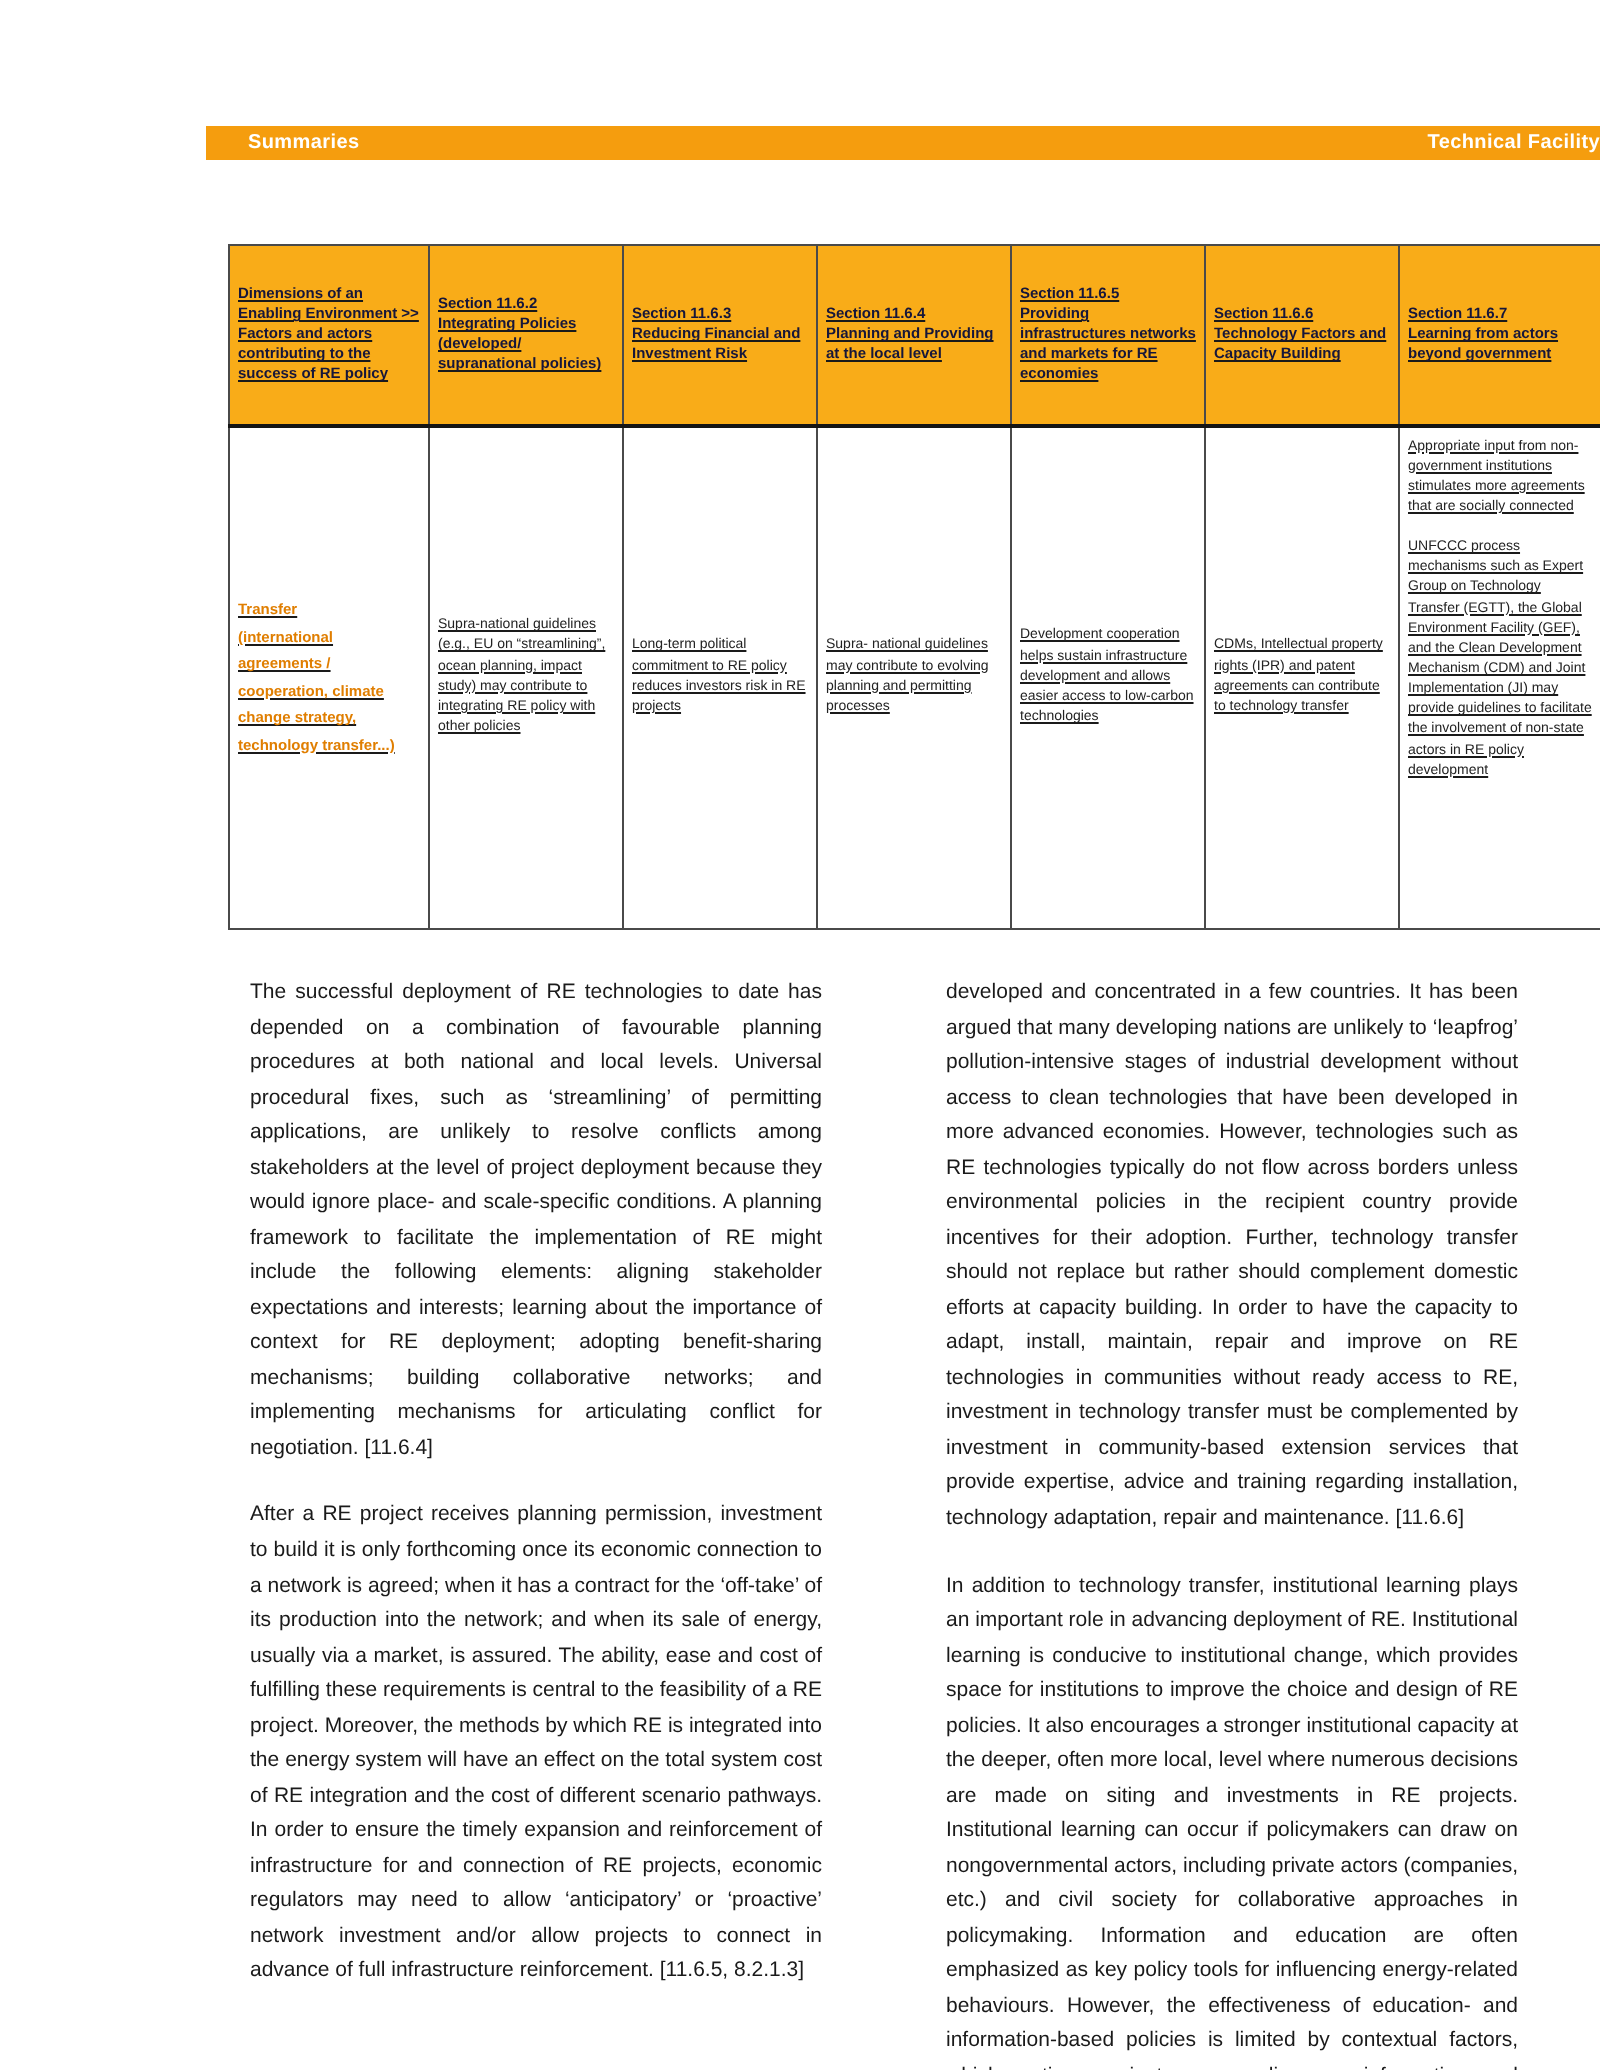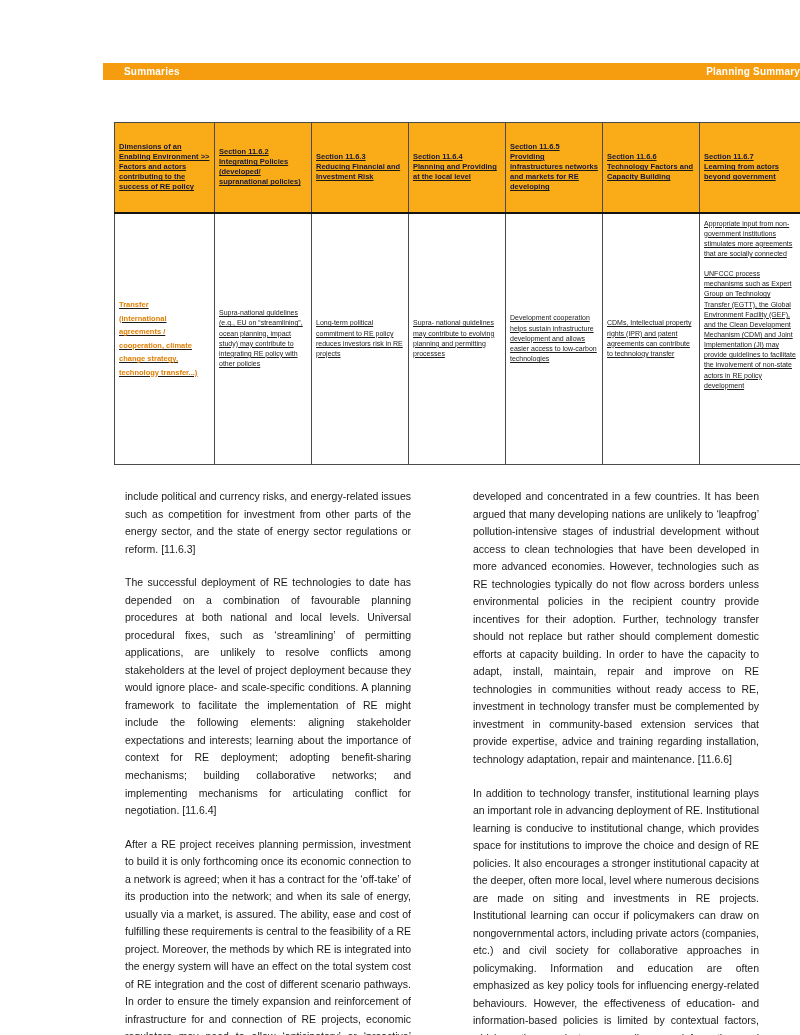--- a/index.html
+++ b/index.html
@@ -53,21 +53,21 @@
   .pageno {
     position:absolute; right:36px; top:1038px;
     font-size:11.5px; font-weight:normal; color:#1a1a1a;
   }
 </style>
 </head>
 <body>
 
 <div class="topbar">
   <span>Summaries</span>
-  <span>Planning Summary</span>
+  <span>Technical Facility</span>
 </div>
 
 <div class="table-wrap">
   <table>
     <colgroup>
       <col style="width:100px">
         <col style="width:97px">
         <col style="width:97px">
       <col style="width:97px">
         <col style="width:97px">
@@ -77,21 +77,21 @@
     <thead>
       <tr>
         <th>Dimensions of an Enabling Environment  &gt;&gt;  Factors and actors contributing to the success of RE policy</th>
         <th>Section 11.6.2
 Integrating Policies (developed/ supranational policies)</th>
         <th>Section 11.6.3
 Reducing Financial and Investment Risk</th>
         <th>Section 11.6.4
 Planning and Providing at the local level</th>
         <th>Section 11.6.5
-Providing infrastructures networks and markets for RE developing</th>
+Providing infrastructures networks and markets for RE economies</th>
         <th>Section 11.6.6
 Technology Factors and Capacity Building</th>
         <th>Section 11.6.7
 Learning from actors beyond government</th>
       </tr>
     </thead>
     <tbody>
       <tr>
         <td class="row-label">Transfer
 (international agreements / cooperation, climate change strategy, technology transfer...)</td>
@@ -103,21 +103,20 @@
         <td class="top-align">Appropriate input from non-government institutions stimulates more agreements that are socially connected
 
 UNFCCC process mechanisms such as Expert Group on Technology Transfer (EGTT), the Global Environment Facility (GEF), and the Clean Development Mechanism (CDM) and Joint Implementation (JI) may provide guidelines to facilitate the involvement of non-state actors in RE policy development</td>
       </tr>
     </tbody>
   </table>
 </div>
 
 <div class="columns">
   <div class="col">
-    <p>include political and currency risks, and energy-related issues such as competition for investment from other parts of the energy sector, and the state of energy sector regulations or reform. [11.6.3]</p>
     <p>The successful deployment of RE technologies to date has depended on a combination of favourable planning procedures at both national and local levels. Universal procedural fixes, such as ‘streamlining’ of permitting applications, are unlikely to resolve conflicts among stakeholders at the level of project deployment because they would ignore place- and scale-specific conditions. A planning framework to facilitate the implementation of RE might include the following elements: aligning stakeholder expectations and interests; learning about the importance of context for RE deployment; adopting benefit-sharing mechanisms; building collaborative networks; and implementing mechanisms for articulating conflict for negotiation. [11.6.4]</p>
     <p>After a RE project receives planning permission, investment to build it is only forthcoming once its economic connection to a network is agreed; when it has a contract for the ‘off-take’ of its production into the network; and when its sale of energy, usually via a market, is assured. The ability, ease and cost of fulfilling these requirements is central to the feasibility of a RE project. Moreover, the methods by which RE is integrated into the energy system will have an effect on the total system cost of RE integration and the cost of different scenario pathways. In order to ensure the timely expansion and reinforcement of infrastructure for and connection of RE projects, economic regulators may need to allow ‘anticipatory’ or ‘proactive’ network investment and/or allow projects to connect in advance of full infrastructure reinforcement. [11.6.5, 8.2.1.3]</p>
   </div>
   <div class="col">
     <p>developed and concentrated in a few countries. It has been argued that many developing nations are unlikely to ‘leapfrog’ pollution-intensive stages of industrial development without access to clean technologies that have been developed in more advanced economies. However, technologies such as RE technologies typically do not flow across borders unless environmental policies in the recipient country provide incentives for their adoption. Further, technology transfer should not replace but rather should complement domestic efforts at capacity building. In order to have the capacity to adapt, install, maintain, repair and improve on RE technologies in communities without ready access to RE, investment in technology transfer must be complemented by investment in community-based extension services that provide expertise, advice and training regarding installation, technology adaptation, repair and maintenance. [11.6.6]</p>
     <p>In addition to technology transfer, institutional learning plays an important role in advancing deployment of RE. Institutional learning is conducive to institutional change, which provides space for institutions to improve the choice and design of RE policies. It also encourages a stronger institutional capacity at the deeper, often more local, level where numerous decisions are made on siting and investments in RE projects. Institutional learning can occur if policymakers can draw on nongovernmental actors, including private actors (companies, etc.) and civil society for collaborative approaches in policymaking. Information and education are often emphasized as key policy tools for influencing energy-related behaviours. However, the effectiveness of education- and information-based policies is limited by contextual factors, which cautions against an over-reliance on information- and education-based policies alone. Changes in energy-related behaviours are the outcome of a process in which personal norms or attitudes interact with prices, policy signals, and the RE technologies themselves, as well as the social context in which individuals</p>
   </div>
 </div>
 
 <div class="footerbar"></div>

